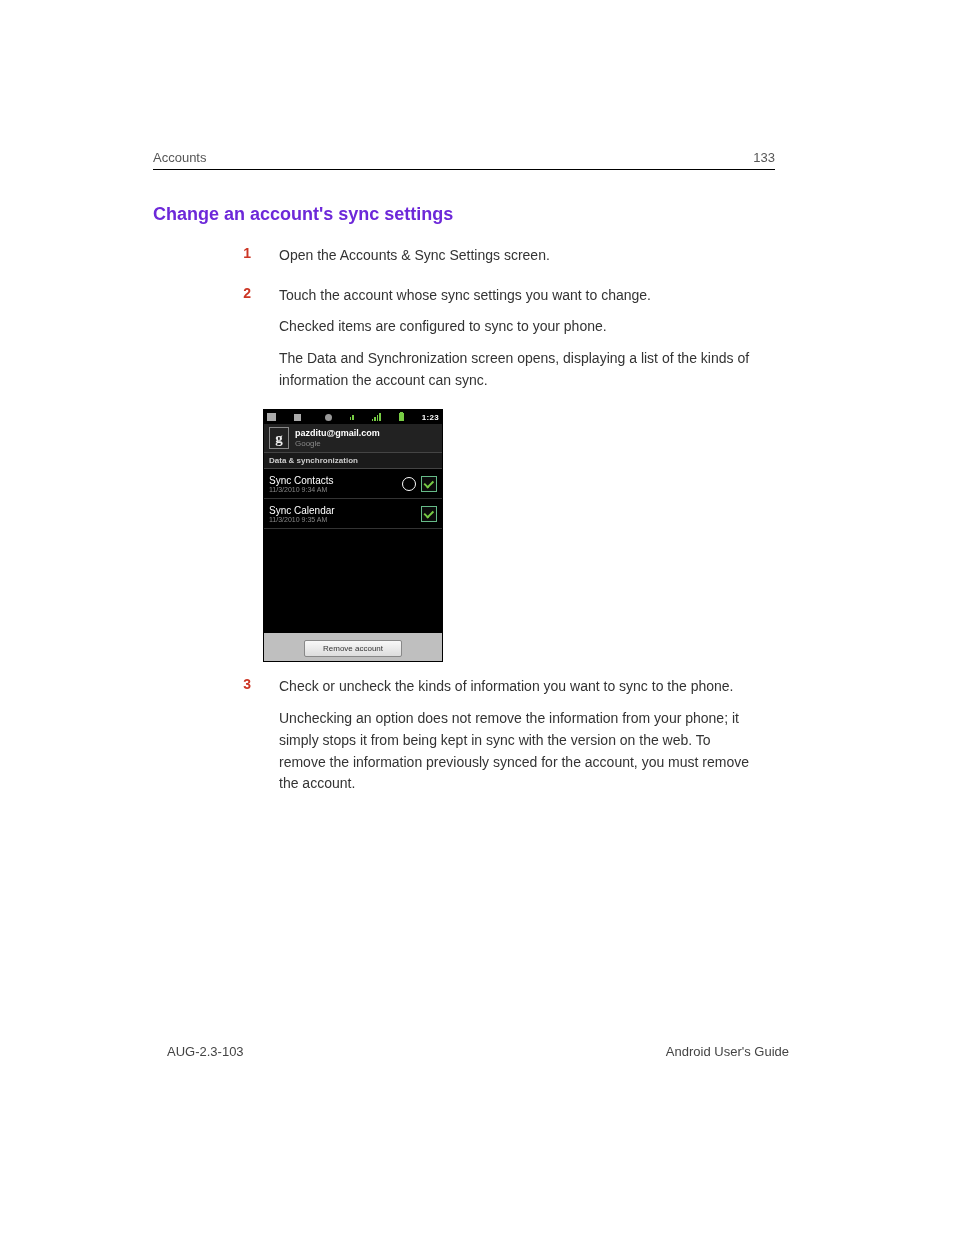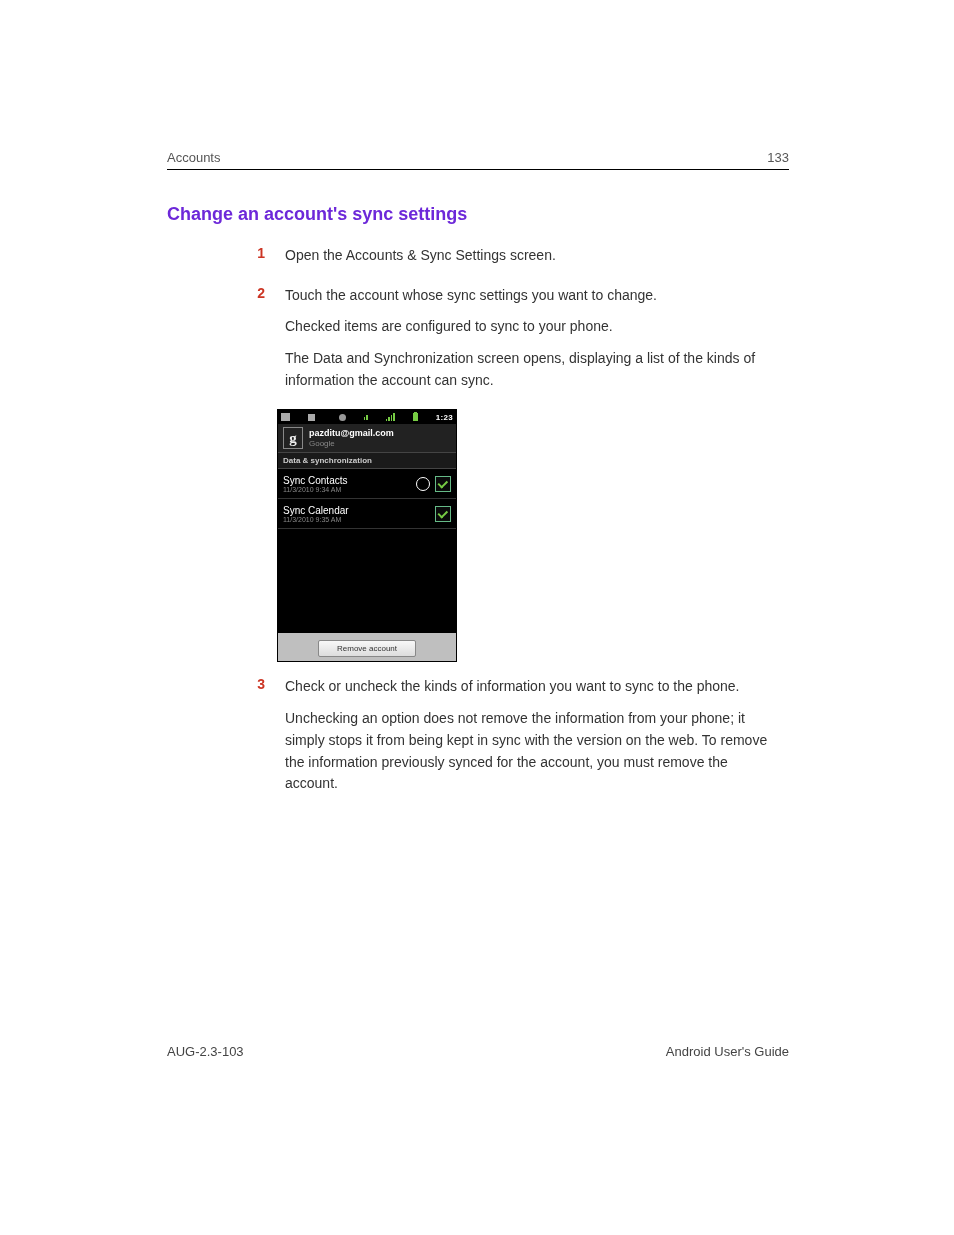--- a/index.html
+++ b/index.html
@@ -1,24 +1,24 @@
 <!DOCTYPE html>
 <html><head>
 <meta charset="utf-8">
 <style>
   html,body{margin:0;padding:0;background:#fff}
   body{width:954px;height:1235px;position:relative;font-family:Arial,Helvetica,sans-serif;color:#333}
-  .page{position:absolute;left:167px;top:150px;width:622px}
+  .page{position:absolute;left:153px;top:150px;width:622px}
   .running-head{display:flex;justify-content:space-between;font-size:13px;color:#555;border-bottom:1.5px solid #000;padding-bottom:4px;margin-bottom:34px}
   h2{font-size:18px;font-weight:700;margin:0 0 20px;color:#6d28d9}
   ol.steps{list-style:none;padding:0;margin:0}
   ol.steps>li{display:flex;margin-bottom:8px}
   .num{color:#cc3524;font-weight:700;width:20px;text-align:right;margin-right:12px;flex:none;font-size:14px}
   .body{font-size:14px;line-height:1.55;color:#333}
-  .body>p{margin:0 8px 10px}
+  .body>p{margin:0 16px 10px}
   ol.steps{margin-left:78px}
   .phone{width:178px;margin:6px 0 14px 110px;border:1px solid #000;background:#000;font-family:Arial,Helvetica,sans-serif}
   .statusbar{background:#000;color:#fff;height:14px;font-size:8px;display:flex;align-items:center;padding:0 3px;justify-content:space-between}
   .statusbar .left,.statusbar .right{display:flex;align-items:center;gap:18px}
   .sb-icon{width:9px;height:8px;background:#aaa}
   .sb-icon.sm{width:7px;height:7px}
   .clock{font-weight:700;font-size:8px;letter-spacing:.3px}
   .acct-header{background:#222;display:flex;align-items:center;padding:3px 5px;gap:6px}
   .g-icon{width:18px;height:20px;border:1px solid #888;display:flex;align-items:center;justify-content:center;color:#eee;font-family:Georgia,serif;font-size:15px;font-weight:700}
   .acct-text{color:#fff;font-size:9px;font-weight:700;line-height:1.1}

